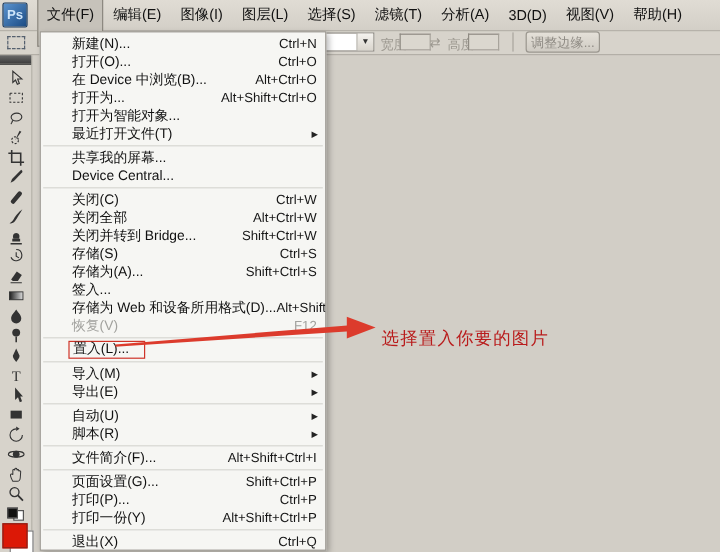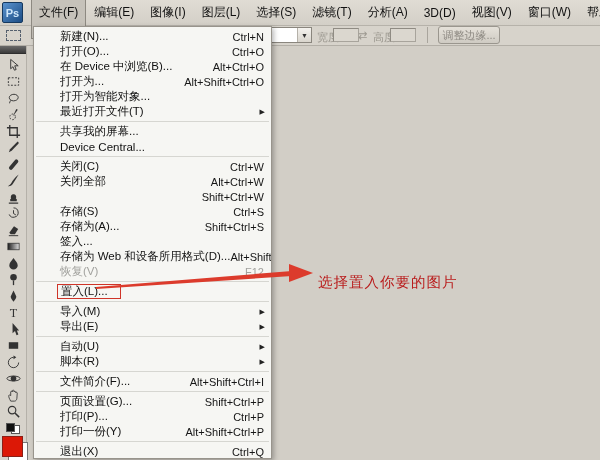--- a/index.html
+++ b/index.html
@@ -72,21 +72,20 @@
     <div id="mb-items" style="display:flex;align-items:center;">
         <div class="mb-item active">文件(F)</div>
         <div class="mb-item">编辑(E)</div>
         <div class="mb-item">图像(I)</div>
         <div class="mb-item">图层(L)</div>
         <div class="mb-item">选择(S)</div>
         <div class="mb-item">滤镜(T)</div>
         <div class="mb-item">分析(A)</div>
         <div class="mb-item">3D(D)</div>
         <div class="mb-item">视图(V)</div>
-        <div class="mb-item">窗口(W)</div>
         <div class="mb-item">帮助(H)</div>
       </div>
 
   </div>
 
   <div class="optionsbar">
     <div class="tool-preset">
       <div class="tp-rect"></div>
     </div>
     <div class="style-dd">
@@ -278,20 +277,21 @@
       <div class="menu-sep"></div>
       <div class="menu-item">
         <span class="mi-label">关闭(C)</span>
         <span class="mi-right">Ctrl+W</span>
       </div>
       <div class="menu-item">
         <span class="mi-label">关闭全部</span>
         <span class="mi-right">Alt+Ctrl+W</span>
       </div>
       <div class="menu-item">
+        <span class="mi-label">关闭并转到 Bridge...</span>
         <span class="mi-right">Shift+Ctrl+W</span>
       </div>
       <div class="menu-item">
         <span class="mi-label">存储(S)</span>
         <span class="mi-right">Ctrl+S</span>
       </div>
       <div class="menu-item">
         <span class="mi-label">存储为(A)...</span>
         <span class="mi-right">Shift+Ctrl+S</span>
       </div>

